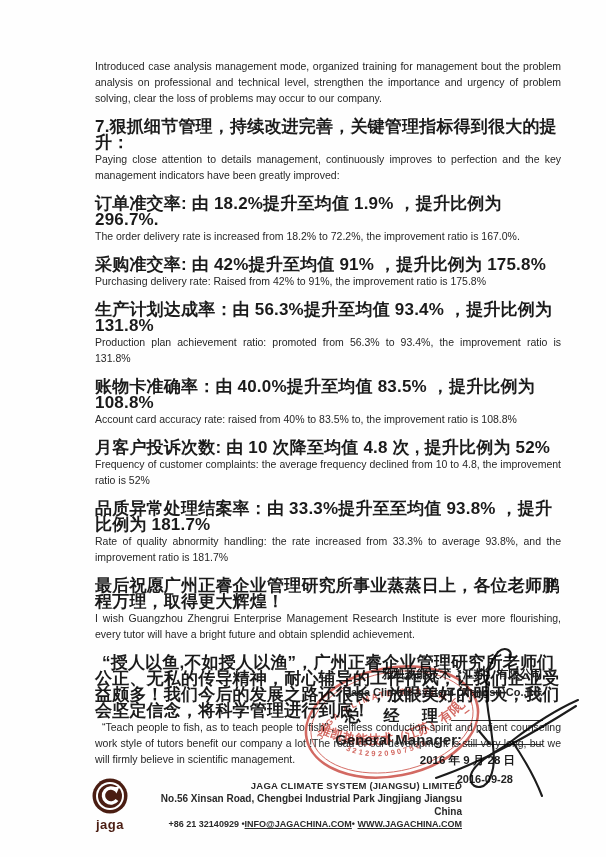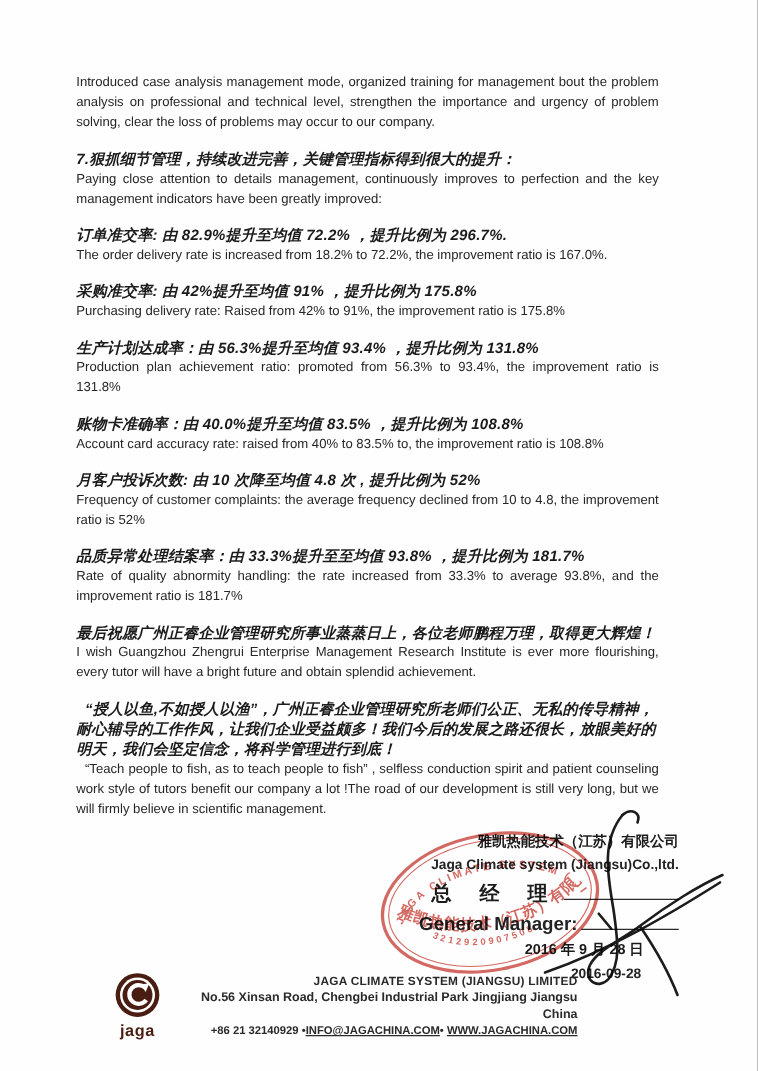--- a/index.html
+++ b/index.html
@@ -8,33 +8,32 @@
     position:relative;
     width:606px; height:857px;
     margin:0 auto;
     background:#fefefe;
     font-family:"Liberation Sans", sans-serif;
     color:#222;
     overflow:hidden;
   }
   .content {
     position:absolute;
-    left:61px; top:58px;
+    left:95px; top:58px;
     width:466px;
     font-size:10.5px;
     line-height:16px;
   }
   .para-en { text-align:justify; color:#262626; }
   .para-en.indent { text-indent:7px; }
   .zh {
-    font-size:12px;
+    font-size:17px;
     font-weight:600;
     color:#1b1b1b;
     letter-spacing:0.2px;
-    font-style:italic;
   }
   .zh.indent { text-indent:7px; }
   .block { margin-bottom:13px; }
   .metric { margin-bottom:13px; }
 
   
   .signoff {
     position:absolute;
     right:63px; top:666px;
     width:300px;
@@ -94,21 +93,21 @@
   <div class="content">
 
     <p class="para-en block">Introduced case analysis management mode, organized training for management bout the problem analysis on professional and technical level, strengthen the importance and urgency of problem solving, clear the loss of problems may occur to our company.</p>
 
     <div class="block">
       <div class="zh">7.狠抓细节管理，持续改进完善，关键管理指标得到很大的提升：</div>
       <p class="para-en">Paying close attention to details management, continuously improves to perfection and the key management indicators have been greatly improved:</p>
     </div>
 
     <div class="metric">
-      <div class="zh">订单准交率: 由 82.9%提升至均值 72.2% ，提升比例为 296.7%.</div>
+      <div class="zh">订单准交率: 由 18.2%提升至均值 1.9% ，提升比例为 296.7%.</div>
       <p class="para-en">The order delivery rate is increased from 18.2% to 72.2%, the improvement ratio is 167.0%.</p>
     </div>
 
     <div class="metric">
       <div class="zh">采购准交率: 由 42%提升至均值 91% ，提升比例为 175.8%</div>
       <p class="para-en">Purchasing delivery rate: Raised from 42% to 91%, the improvement ratio is 175.8%</p>
     </div>
 
     <div class="metric">
       <div class="zh">生产计划达成率：由 56.3%提升至均值 93.4% ，提升比例为 131.8%</div>

